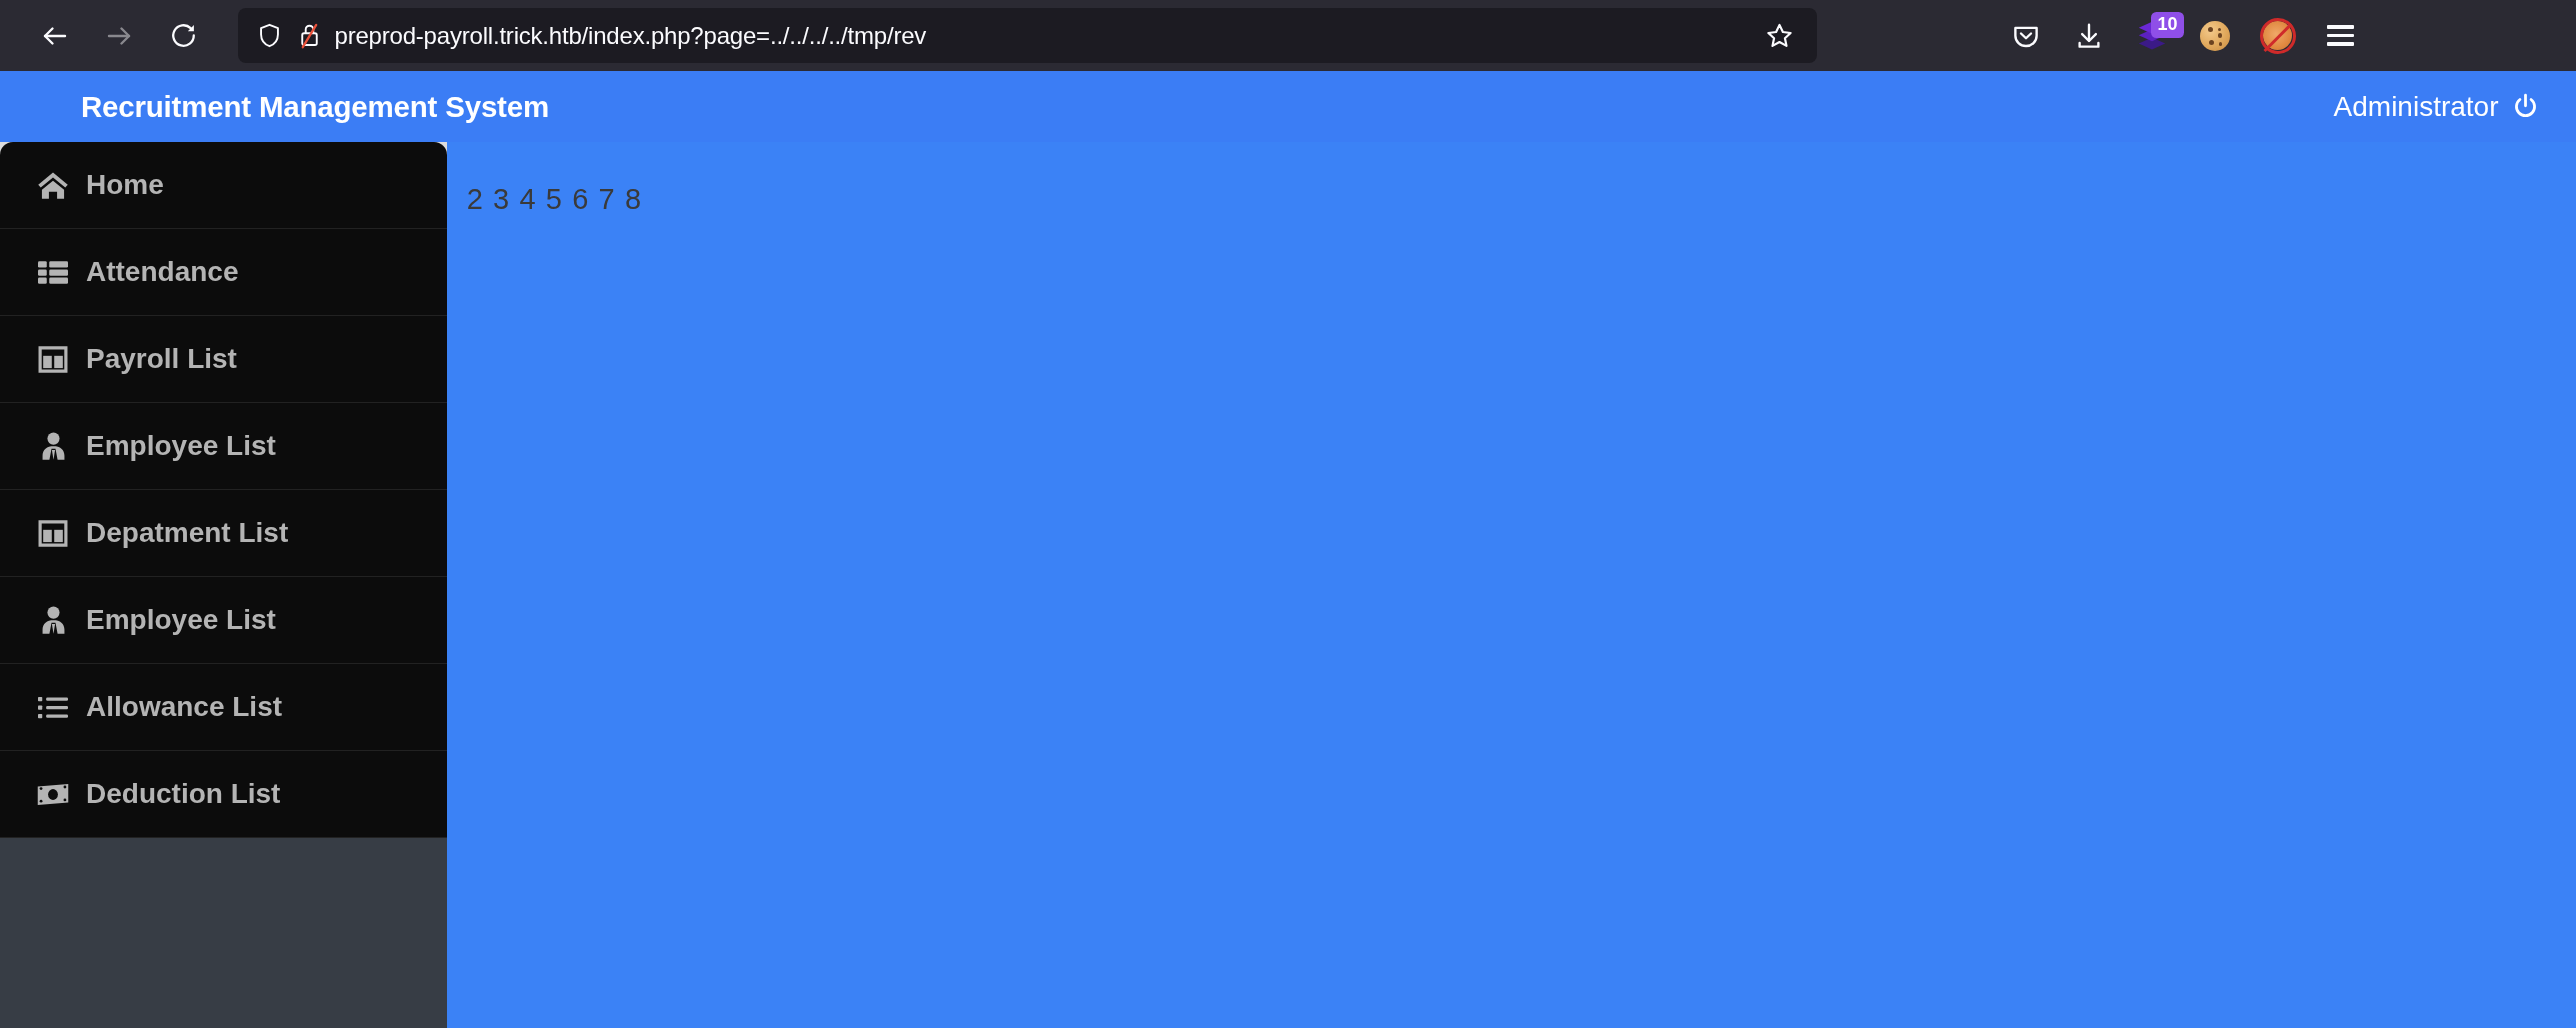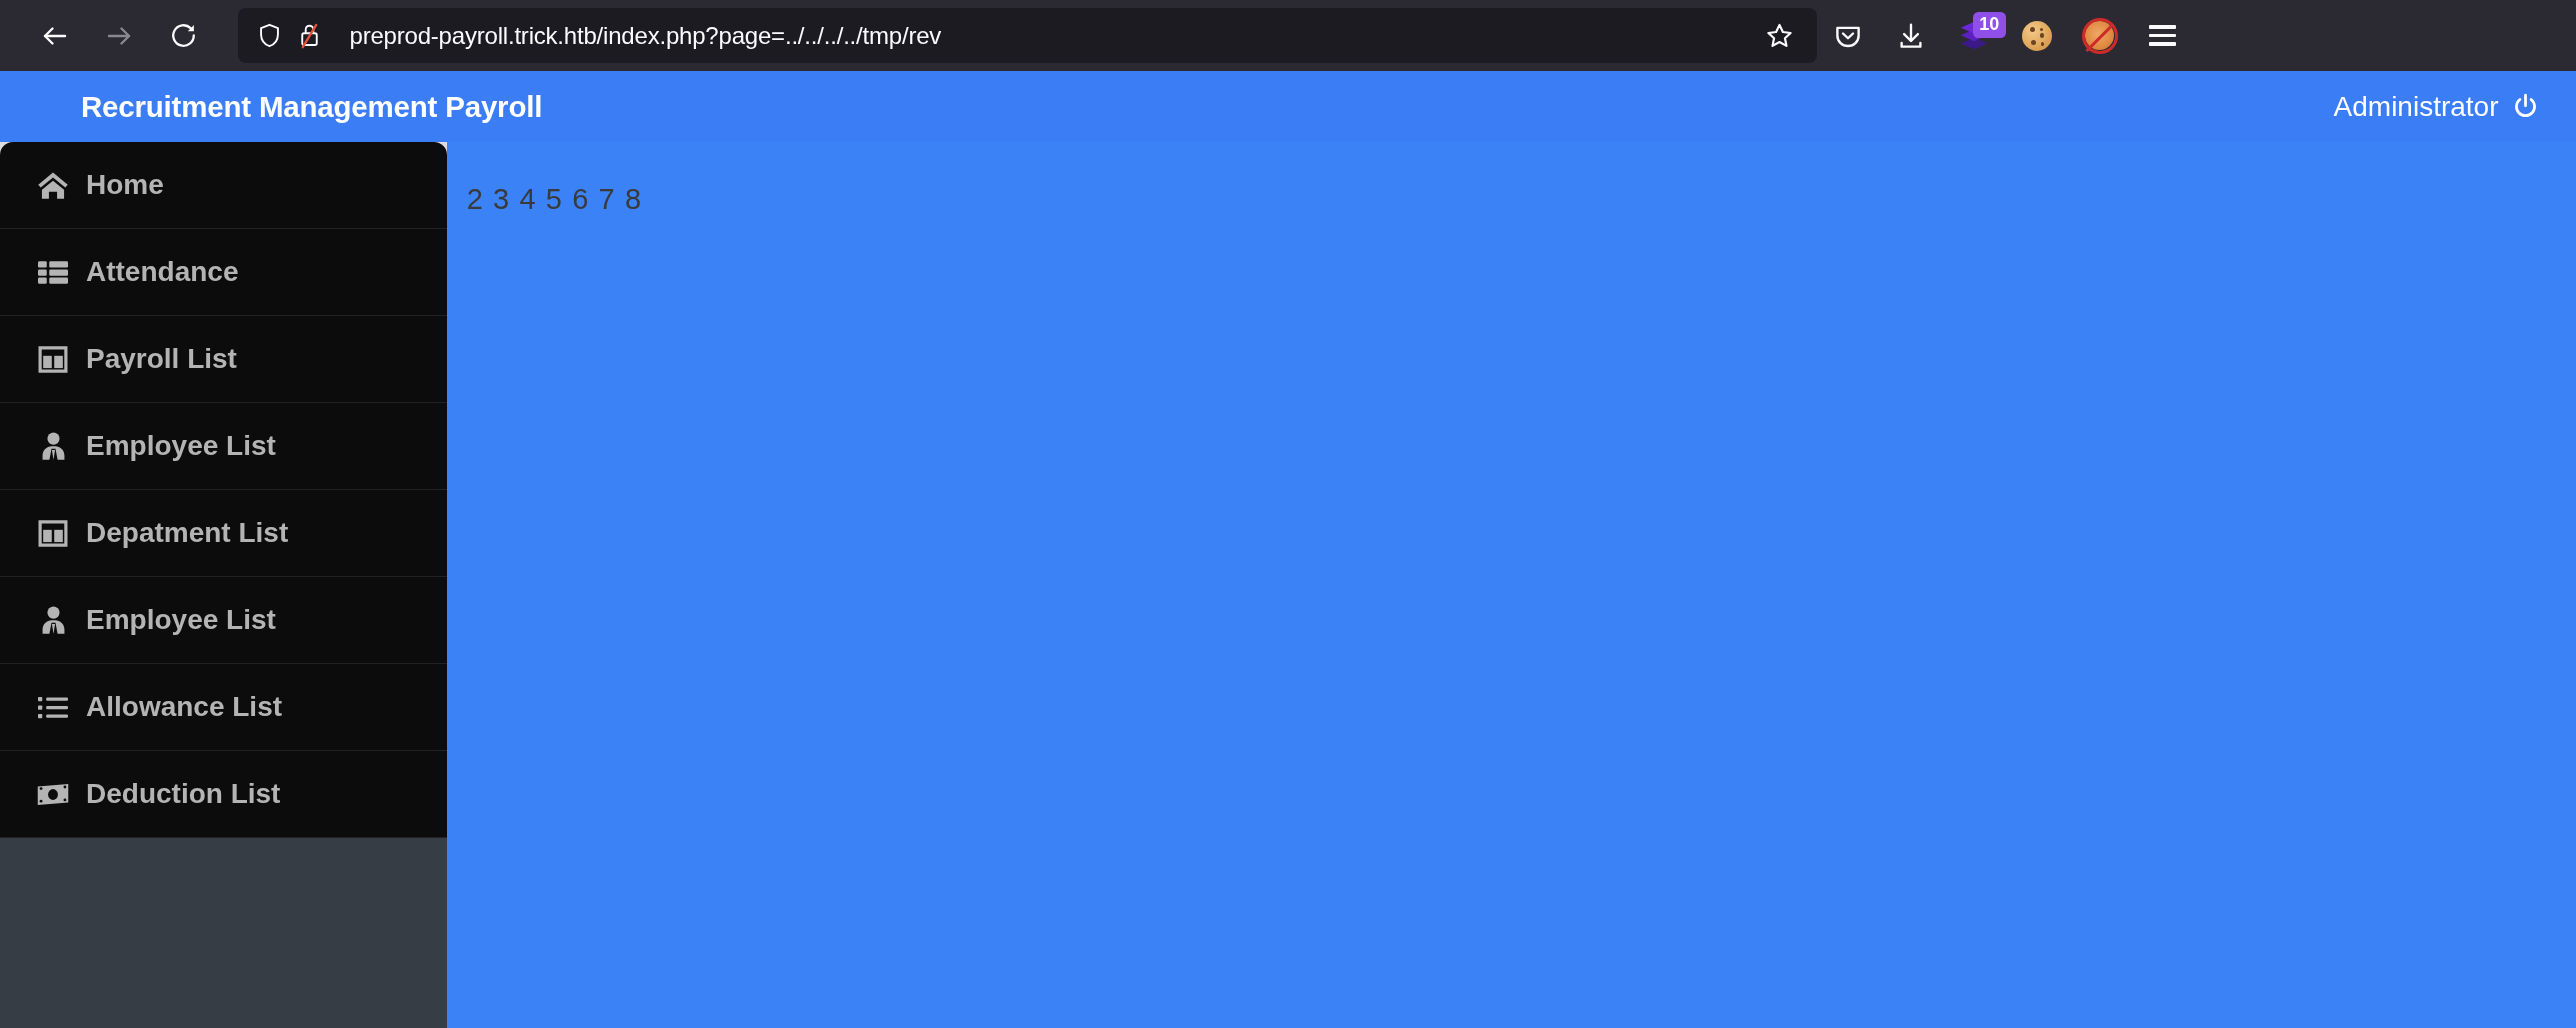--- a/index.html
+++ b/index.html
@@ -61,38 +61,38 @@
     display: flex;
     align-items: center;
     gap: 12.5px;
     flex: none;
   }
   .url-text {
     flex: 1;
     color: #fbfbfe;
     font-size: 24px;
     letter-spacing: -0.2px;
-    margin-left: 27px;
+    margin-left: 12px;
     white-space: nowrap;
     overflow: hidden;
     font-family: "Liberation Sans", sans-serif;
     cursor: text;
   }
   .star-btn {
     flex: none;
     width: 47px; height: 47px;
     display: flex; align-items: center; justify-content: center;
     border-radius: 5.4px; cursor: pointer;
   }
 
   .toolbar-right {
     flex: 1;
     display: flex;
     align-items: center;
-    justify-content: flex-start;
+    justify-content: center;
     gap: 2px;
     padding-right: 3.6px;
   }
   .tb-btn {
     width: 61px; height: 55px;
     display: flex; align-items: center; justify-content: center;
     border-radius: 7.2px; cursor: pointer; position: relative;
   }
   .ext-badge {
     position: absolute;
@@ -318,21 +318,21 @@
           <span></span>
           <span></span>
         </span>
     </div>
   </div>
 </div>
 
 <div class="page">
 
   <div class="app-header">
-    <div class="app-title">Recruitment Management Payroll</div>
+    <div class="app-title">Recruitment Management System</div>
     <div class="app-user">
       <span>Administrator</span>
       <svg width="29" height="29" viewBox="0 0 24 24" fill="none" stroke="#ffffff" stroke-width="2.3" stroke-linecap="round">
         <path d="M7.4 6.2a7.5 7.5 0 1 0 9.2 0"></path>
           <line x1="12" y1="2.6" x2="12" y2="11.4"></line>
       </svg>
     </div>
   </div>
 
   <div class="body-row">

